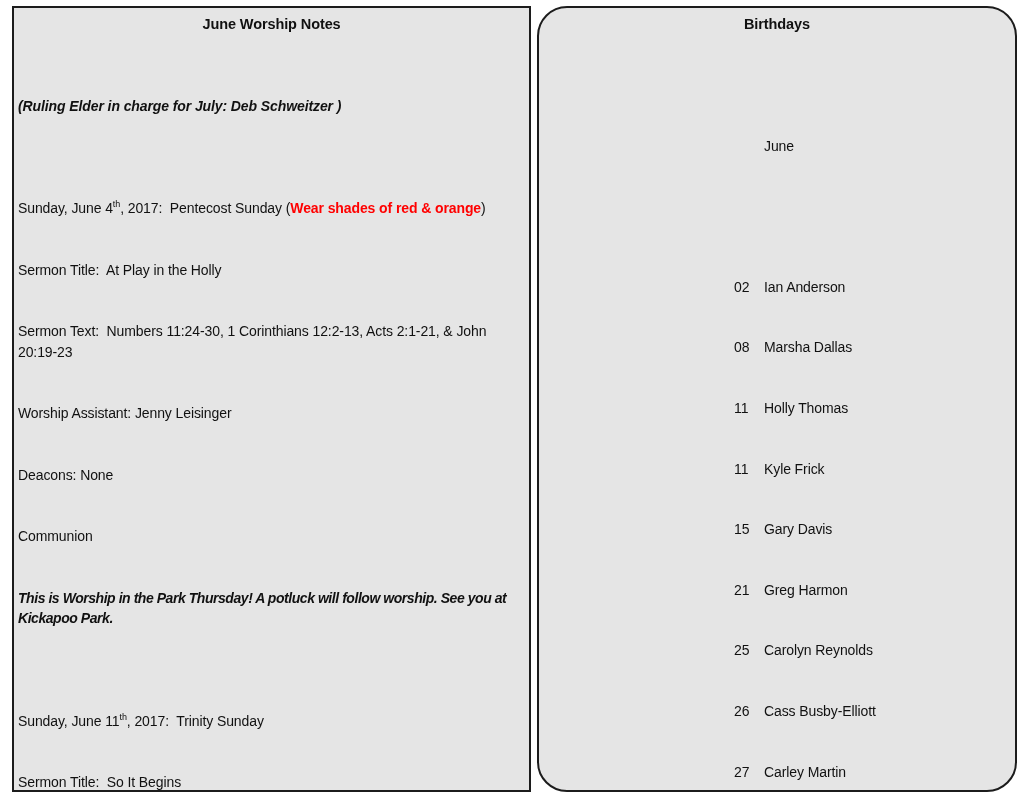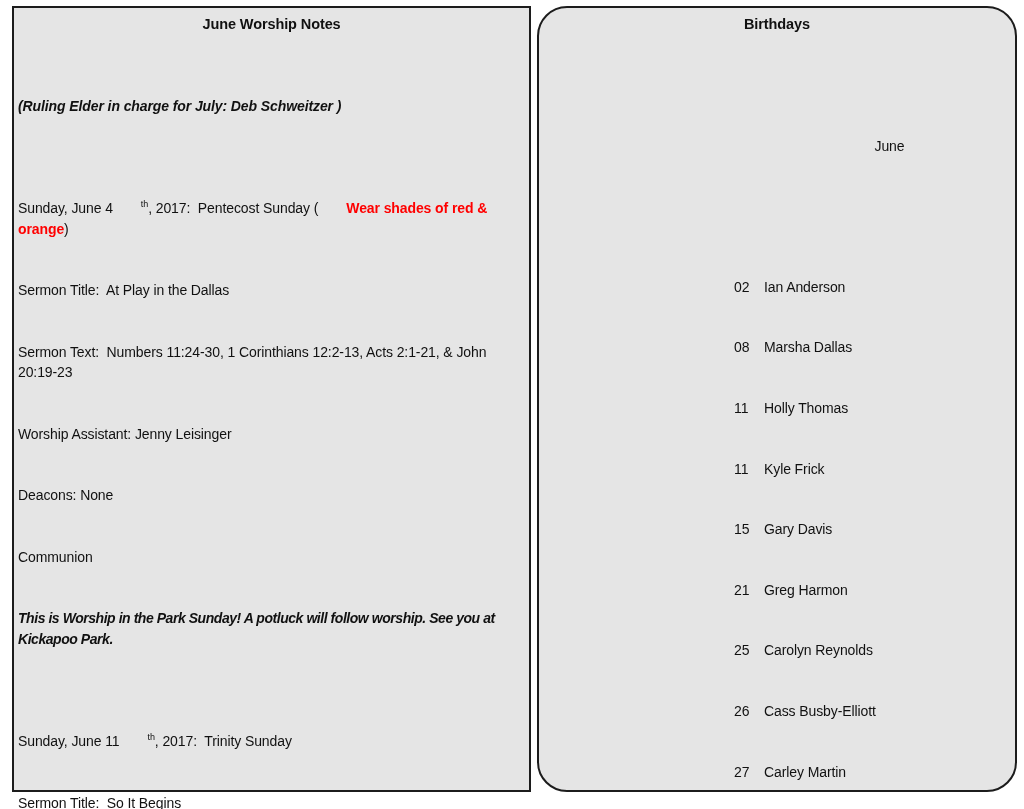--- a/index.html
+++ b/index.html
@@ -37,53 +37,53 @@
     letter-spacing:-0.1px;
     white-space:pre-wrap;
   }
   .lp-content p { margin:0; }
   .ruling {
     font-weight:bold; font-style:italic;
     margin-top:47px;
   }
   .date-line  { margin-top:17px; }
   .date-gap   { margin-top:19px; }
-  sup { font-size:9px; vertical-align:super; line-height:0;margin-left:28px; }
+  sup { font-size:9px; vertical-align:super; line-height:0; }
   .red { color:#ff0000; font-weight:bold; }
   .note { font-weight:bold; font-style:italic; letter-spacing:-0.45px; }
 
   
   .rp-content {
     font-size:14px;
     line-height:20.2px;
     letter-spacing:-0.1px;
     white-space:pre-wrap;
   }
-  .month-heading { margin-left:225px; margin-top:41px;text-align:center; }
+  .month-heading { margin-left:225px; margin-top:41px; }
   .list { margin-left:195px; }
   .list-bdays { margin-top:20px; }
   .row .num { display:inline-block; width:30px; }
 </style>
 </head>
 <body>
 
 <div class="panel panel-left">
   <div class="panel-title">June Worship Notes</div>
   <div class="lp-content">
 
     <p class="ruling">(Ruling Elder in charge for July: Deb Schweitzer )</p>
 
     
     <p class="date-line"><span>Sunday, June 4</span><sup>th</sup><span>, 2017:  Pentecost Sunday (</span><sup></sup><span></span><span class="red">Wear shades of red &amp; orange</span><span>)</span></p>
-    <p>Sermon Title:  At Play in the Dallas</p>
+    <p>Sermon Title:  At Play in the Holly</p>
     <p>Sermon Text:  Numbers 11:24-30, 1 Corinthians 12:2-13, Acts 2:1-21, &amp; John 20:19-23</p>
     <p>Worship Assistant: Jenny Leisinger</p>
     <p>Deacons: None</p>
     <p>Communion</p>
-    <p class="note">This is Worship in the Park Sunday! A potluck will follow worship. See you at Kickapoo Park.</p>
+    <p class="note">This is Worship in the Park Thursday! A potluck will follow worship. See you at Kickapoo Park.</p>
 
     
     <p class="date-line date-gap"><span>Sunday, June 11</span><sup>th</sup><span>, 2017:  Trinity Sunday</span></p>
     <p>Sermon Title:  So It Begins</p>
     
     
     
 
     
     

